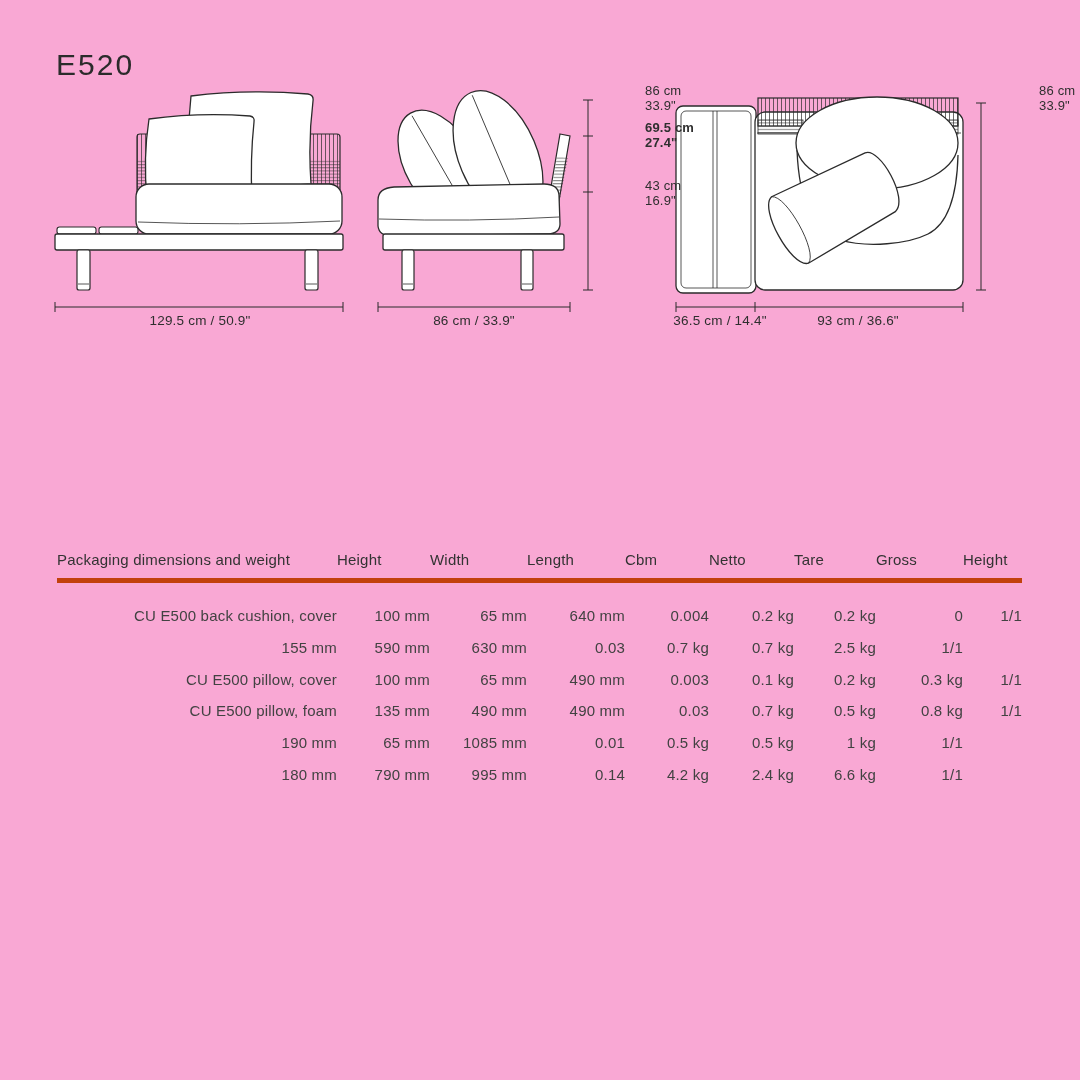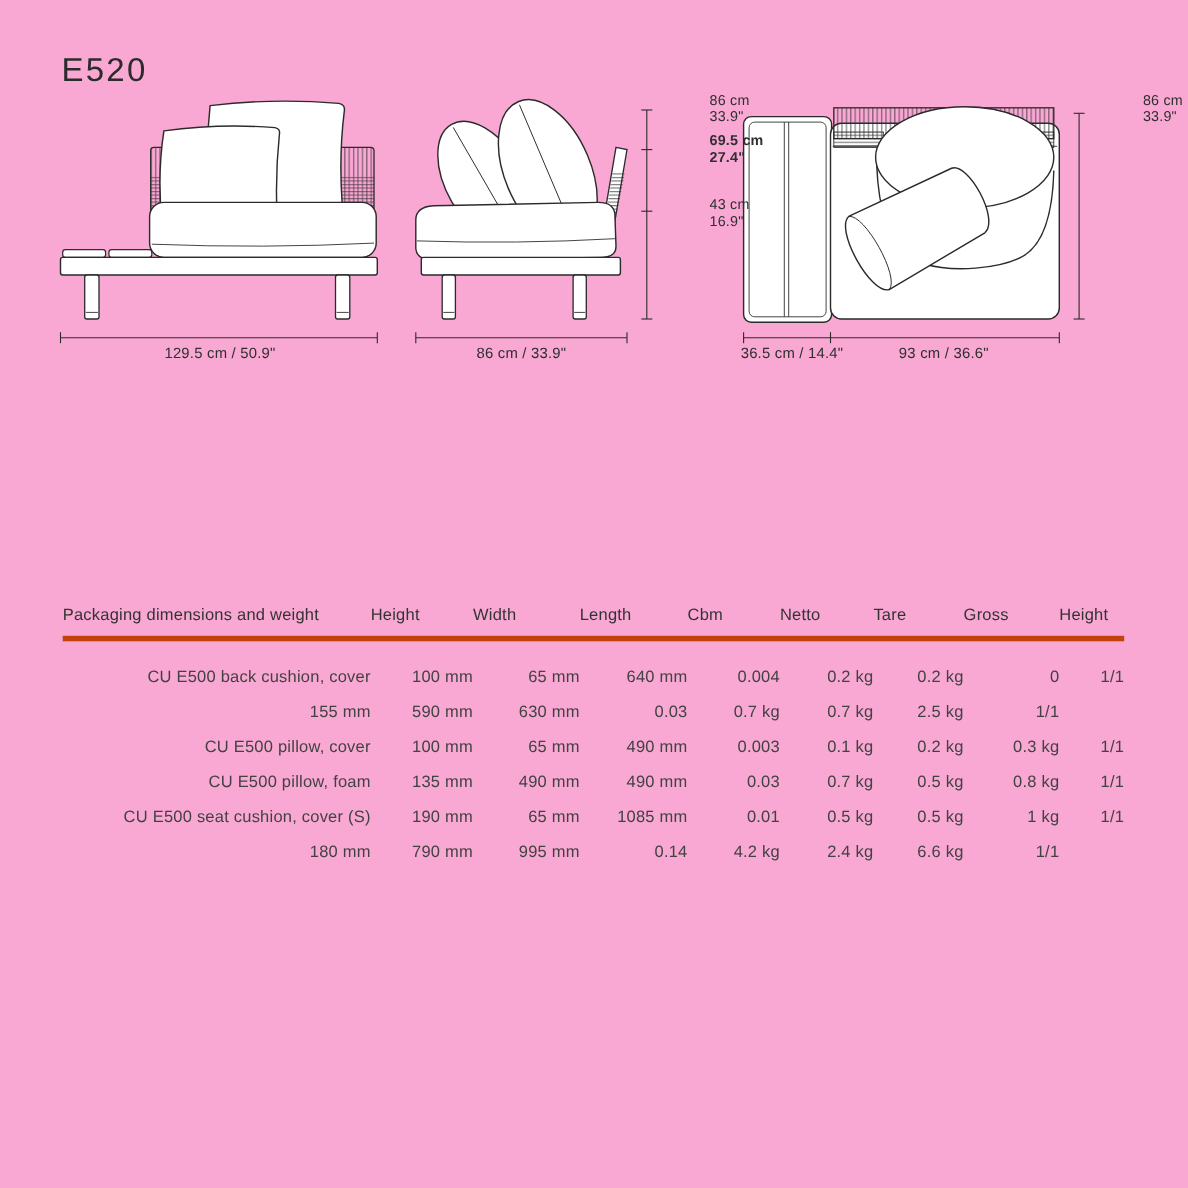--- a/index.html
+++ b/index.html
@@ -256,21 +256,20 @@
           <div class="cell col1">135 mm</div>
           <div class="cell col2">490 mm</div>
           <div class="cell col3">490 mm</div>
           <div class="cell col4">0.03</div>
           <div class="cell col5">0.7 kg</div>
           <div class="cell col6">0.5 kg</div>
           <div class="cell col7">0.8 kg</div>
           <div class="cell col8">1/1</div>
         </div>
         <div class="trow">
-          <div class="cell col0">CU E500 seat cushion, cover (S)</div>
           <div class="cell col1">190 mm</div>
           <div class="cell col2">65 mm</div>
           <div class="cell col3">1085 mm</div>
           <div class="cell col4">0.01</div>
           <div class="cell col5">0.5 kg</div>
           <div class="cell col6">0.5 kg</div>
           <div class="cell col7">1 kg</div>
           <div class="cell col8">1/1</div>
         </div>
         <div class="trow">

